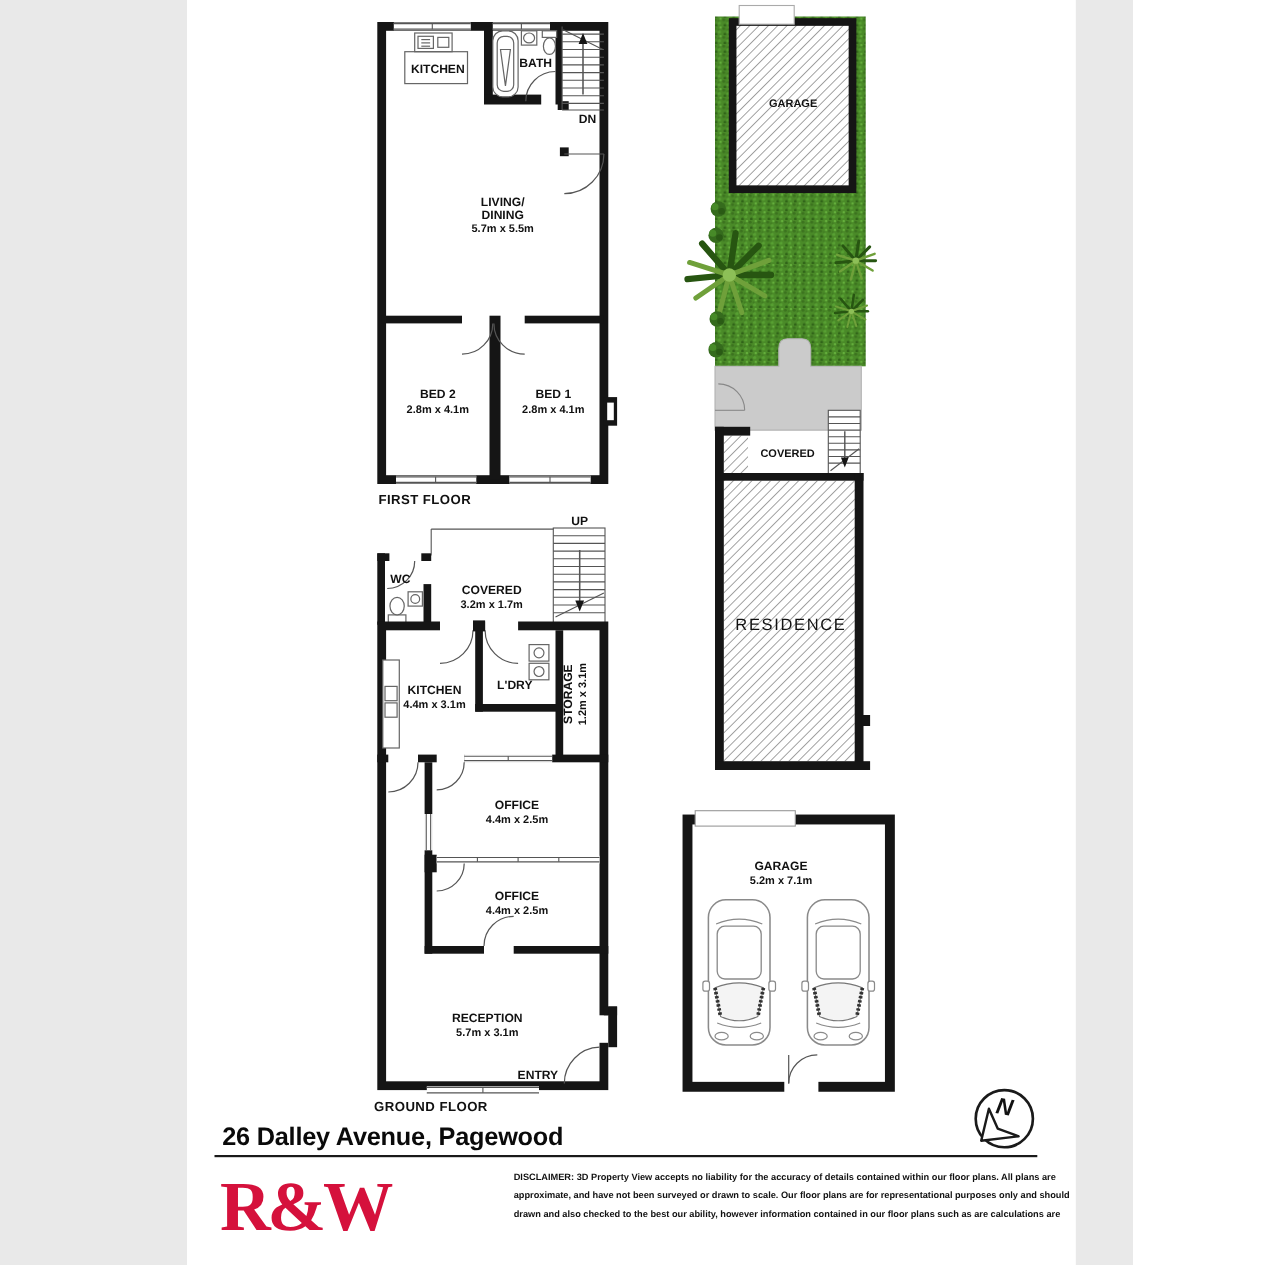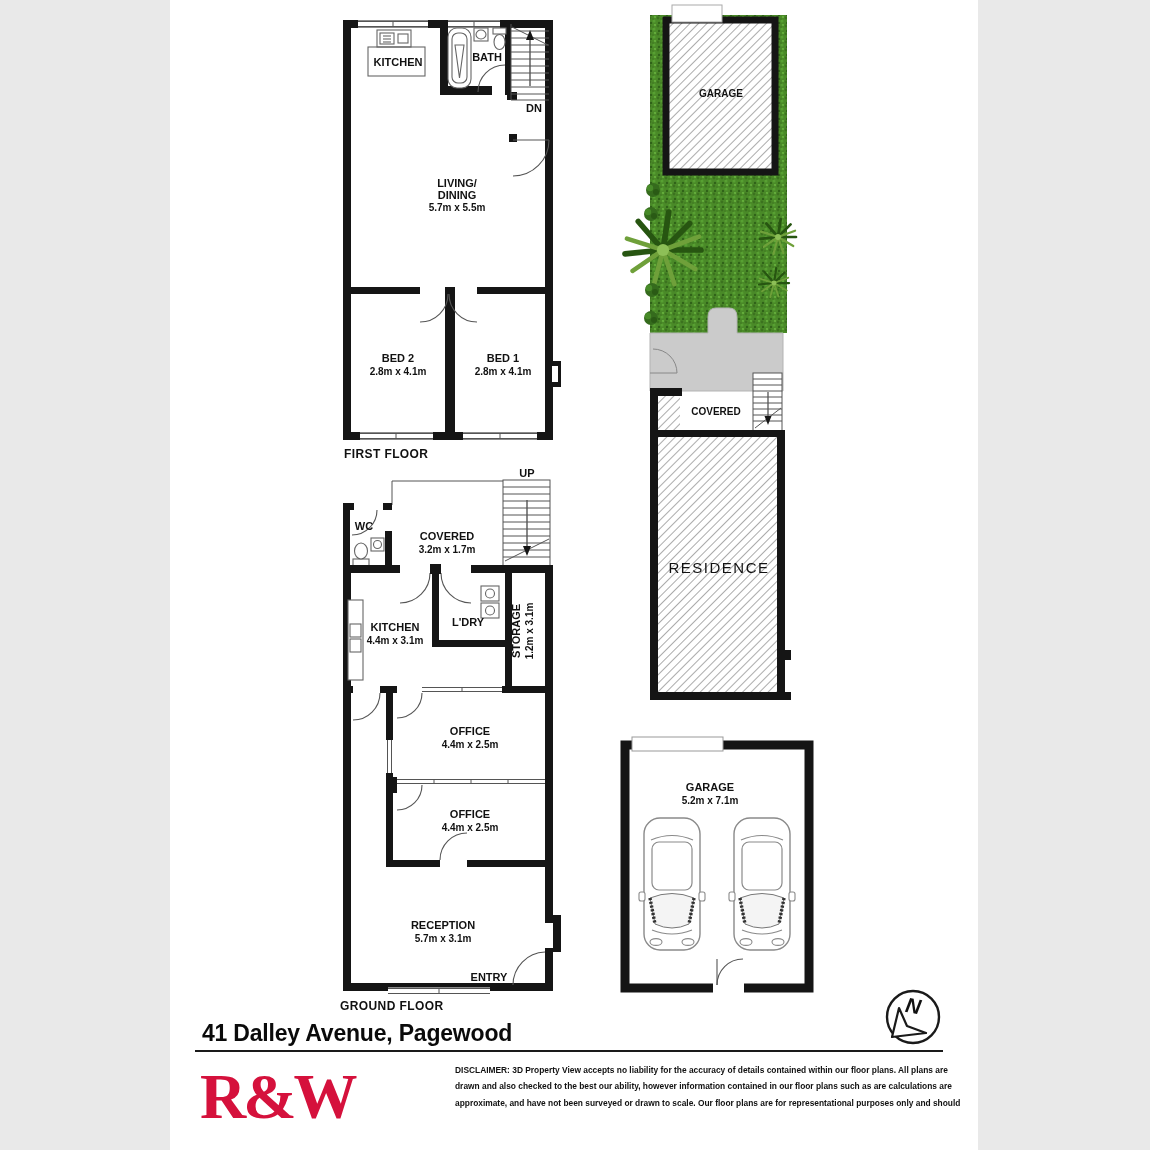--- a/index.html
+++ b/index.html
@@ -1,31 +1,31 @@
 <!DOCTYPE html>
 <html><head>
 <meta charset="utf-8">
 <style>
   html,body{margin:0;padding:0;}
   body{width:1150px;height:1150px;background:#fff;font-family:"Liberation Sans",sans-serif;}
-  .page{position:relative;width:1150px;height:1150px;background:#fff;overflow:hidden;}
+  .page{position:relative;width:1030px;height:1150px;background:#fff;overflow:hidden;}
   .side-strip{position:absolute;top:0;height:1150px;background:#e9e9e9;}
   .strip-left{left:0;width:170px;}
   .strip-right{left:978px;width:172px;}
   svg.plan{position:absolute;left:0;top:0;}
   svg text{fill:#111;font-family:"Liberation Sans",sans-serif;}
   .room{font-size:11px;font-weight:700;}
   .dim{font-size:10px;font-weight:700;}
   .floorlbl{font-size:12px;font-weight:700;letter-spacing:.4px;}
   .sitebig{font-size:15px;font-weight:400;letter-spacing:1.5px;}
   .address{position:absolute;left:202px;top:1020px;font-size:23px;font-weight:700;color:#0a0a0a;letter-spacing:-0.2px;}
   .rule{position:absolute;left:195px;top:1050px;width:748px;height:2px;background:#1a1a1a;}
   .logo{position:absolute;left:200px;top:1060px;font-family:Liberation Serif, serif;font-weight:700;font-size:64px;letter-spacing:-3px;color:#d5113c;}
   .disclaimer{position:absolute;left:455px;top:1062px;width:492px;color:#111;}
-  .disc-line{font-size:8.4px;font-weight:700;line-height:16.4px;white-space:nowrap;text-align:justify;text-align-last:justify;}
+  .disc-line{font-size:8.4px;font-weight:700;line-height:16.4px;white-space:nowrap;text-align:justify;text-align-last:justify;margin-left:12px;}
   .disc-line.last{text-align-last:left;}
 </style>
 </head>
 <body>
 
 <div class="page">
   <div class="side-strip strip-left"></div>
   <div class="side-strip strip-right"></div>
 
   <svg class="plan" width="1150" height="1150" viewBox="0 0 1150 1150">
@@ -369,21 +369,21 @@
       <use href="#car" x="762" y="884"></use>
     </g>
 
     <g>
       <circle cx="913" cy="1017" r="26" fill="#fff" stroke="#1a1a1a" stroke-width="2.4"></circle>
       <path d="M 892,1037 L 899,1008 L 907,1026 L 926,1033 Z" fill="#fff" stroke="#1a1a1a" stroke-width="2.2" stroke-linejoin="round"></path>
       <text x="913" y="1014" text-anchor="middle" font-size="21" font-style="italic" font-weight="700" transform="rotate(10 918 1008)">N</text>
     </g>
   </svg>
 
-  <div class="address">41 Dalley Avenue, Pagewood</div>
+  <div class="address">26 Dalley Avenue, Pagewood</div>
   <div class="rule"></div>
   <div class="logo" style="color: rgb(213, 17, 60);">R&amp;W</div>
   <div class="disclaimer">
     <div class="disc-line">DISCLAIMER: 3D Property View accepts no liability for the accuracy of details contained within our floor plans. All plans are</div>
+    <div class="disc-line">approximate, and have not been surveyed or drawn to scale. Our floor plans are for representational purposes only and should</div>
     <div class="disc-line">drawn and also checked to the best our ability, however information contained in our floor plans such as are calculations are</div>
-    <div class="disc-line">approximate, and have not been surveyed or drawn to scale. Our floor plans are for representational purposes only and should</div>
   </div>
 </div>
 
 </body></html>

